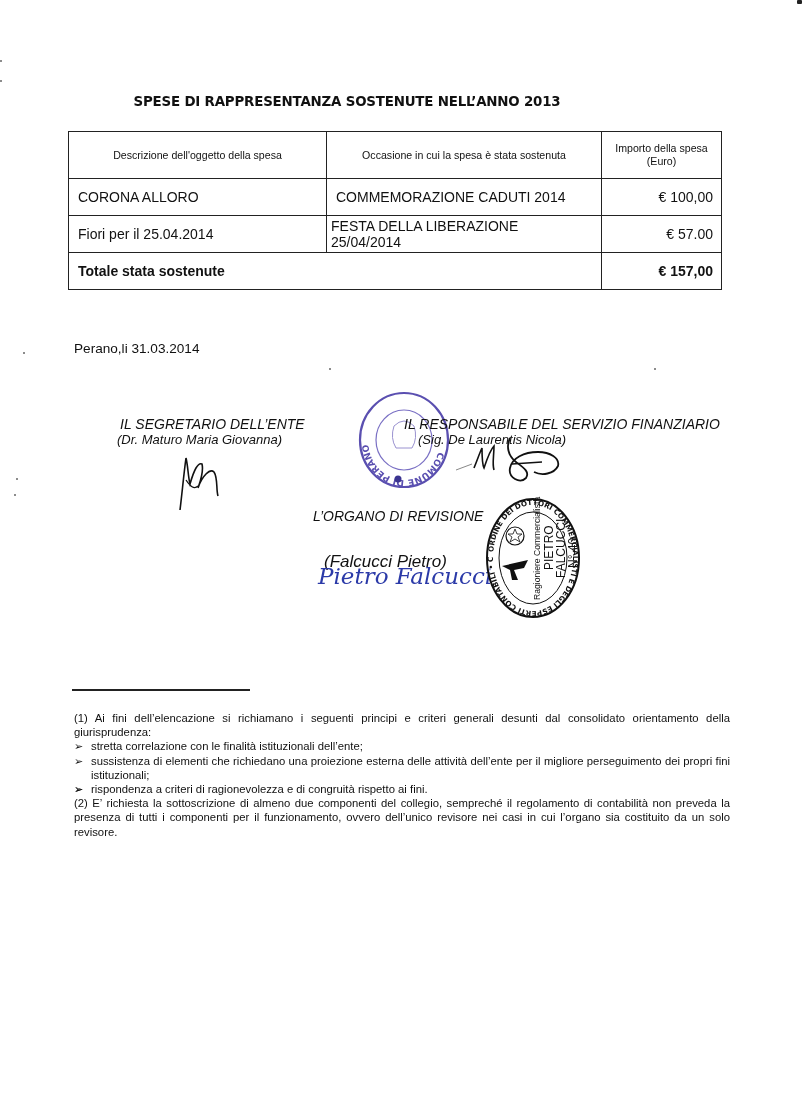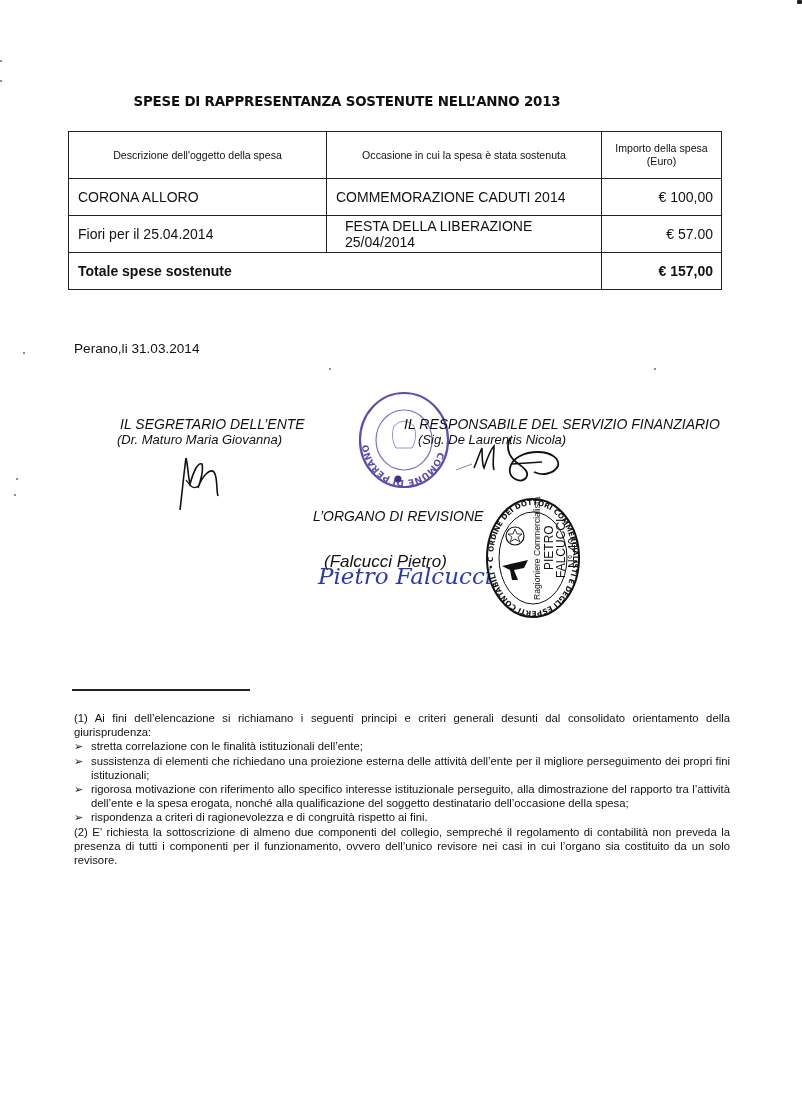--- a/index.html
+++ b/index.html
@@ -71,25 +71,25 @@
       <span>(Euro)</span>
     </td>
   </tr>
   <tr>
     <td>CORONA ALLORO</td>
     <td>COMMEMORAZIONE CADUTI 2014</td>
     <td class="amt">€ 100,00</td>
   </tr>
   <tr>
     <td>Fiori per il 25.04.2014</td>
-    <td style="padding-left:18px;">FESTA DELLA LIBERAZIONE 25/04/2014</td>
+    <td style="padding-left:4px;">FESTA DELLA LIBERAZIONE 25/04/2014</td>
     <td class="amt">€ 57.00</td>
   </tr>
   <tr class="total">
-    <td colspan="2">Totale spese sostenute</td>
+    <td colspan="2">Totale stata sostenute</td>
     <td class="amt">€ 157,00</td>
   </tr>
 </tbody>
   </table>
 
 <div class="abs place-date">Perano,li  31.03.2014</div>
 
 <svg class="stamp" style="left:358px;top:390px;" width="92" height="100" viewBox="0 0 92 100">
   <ellipse cx="46" cy="50" rx="44" ry="47" fill="none" stroke="#5a4fb0" stroke-width="2.2"></ellipse>
   <ellipse cx="46" cy="50" rx="28" ry="30" fill="none" stroke="#7a70c4" stroke-width="1.2"></ellipse>
@@ -148,17 +148,17 @@
   </g>
 </svg>
 
 <div class="abs footnote-rule"></div>
 
 <div class="abs footnotes">
   <p>(1) Ai fini dell’elencazione si richiamano i seguenti principi e criteri generali desunti dal consolidato orientamento della giurisprudenza:</p>
   <ul>
     <li><span class="bullet">➢</span><span>stretta correlazione con le finalità istituzionali dell’ente;</span></li>
     <li><span class="bullet">➢</span><span>sussistenza di elementi che richiedano una proiezione esterna delle attività dell’ente per il migliore perseguimento dei propri fini istituzionali;</span></li>
-    <li><span class="bullet">➢</span><span>rigorosa motivazione con riferimento allo specifico interesse istituzionale perseguito, alla dimostrazione del rapporto tra l’attività dell’ente e la spesa erogata, nonché alla qualificazione del soggetto destinatario dell’occasione della spesa;</span></li>
+    <li><span class="bullet">➢</span></li>
     <li><span class="bullet">➢</span><span>rispondenza a criteri di ragionevolezza e di congruità rispetto ai fini.</span></li>
   </ul>
   <p>(2) E’ richiesta la sottoscrizione di almeno due componenti del collegio, sempreché il regolamento di contabilità non preveda la presenza di tutti i componenti per il funzionamento, ovvero dell’unico revisore nei casi in cui l’organo sia costituito da un solo revisore.</p>
 </div>
 
 </body></html>

